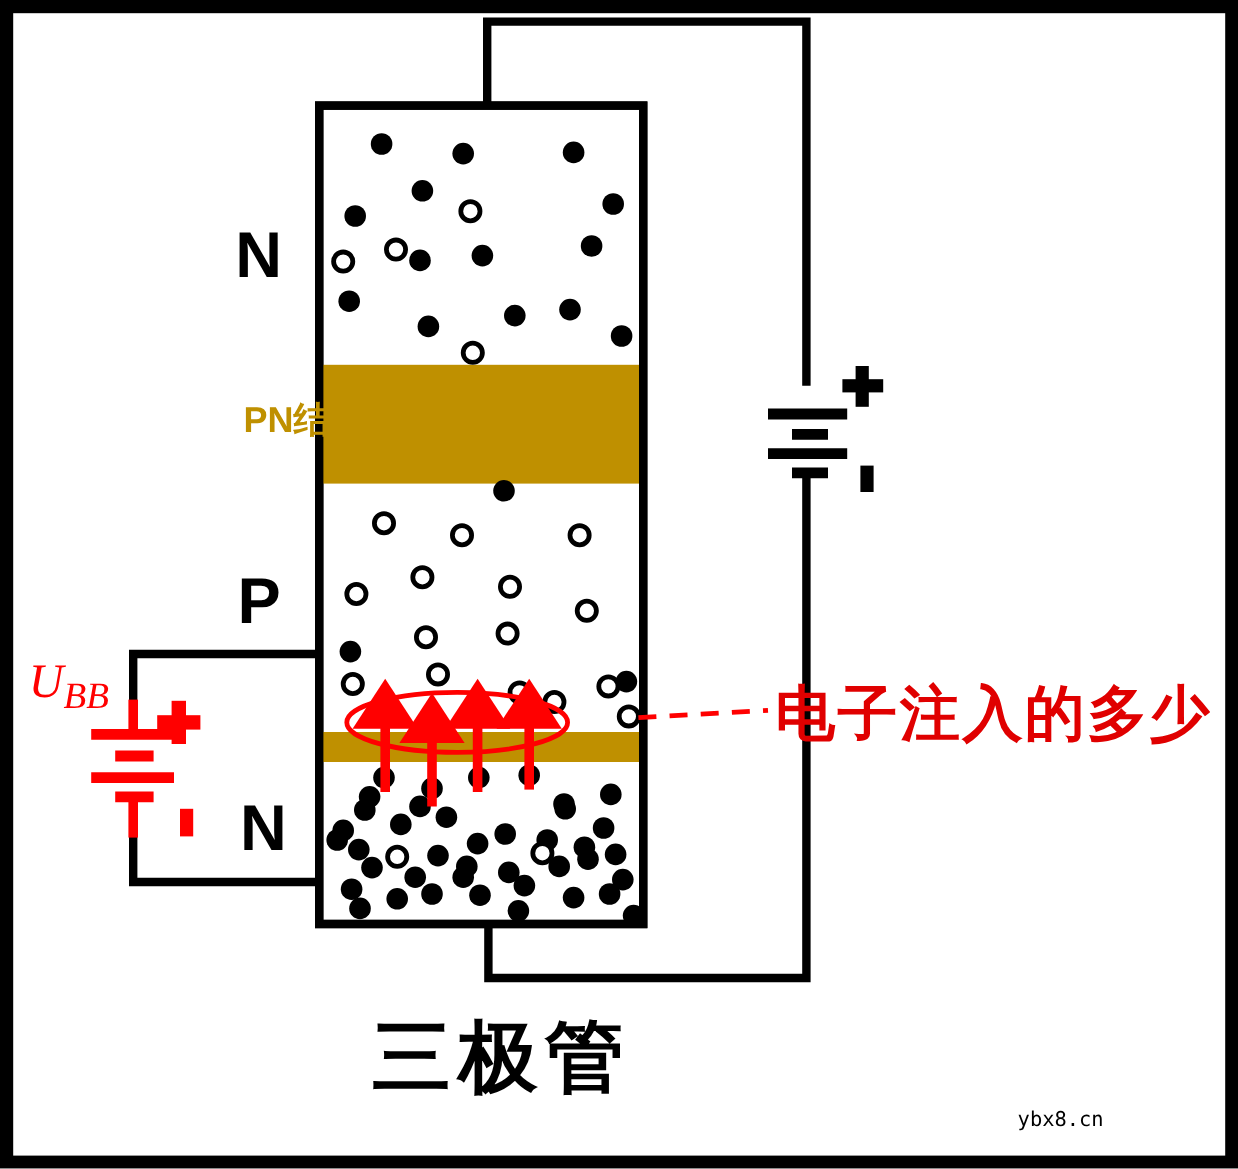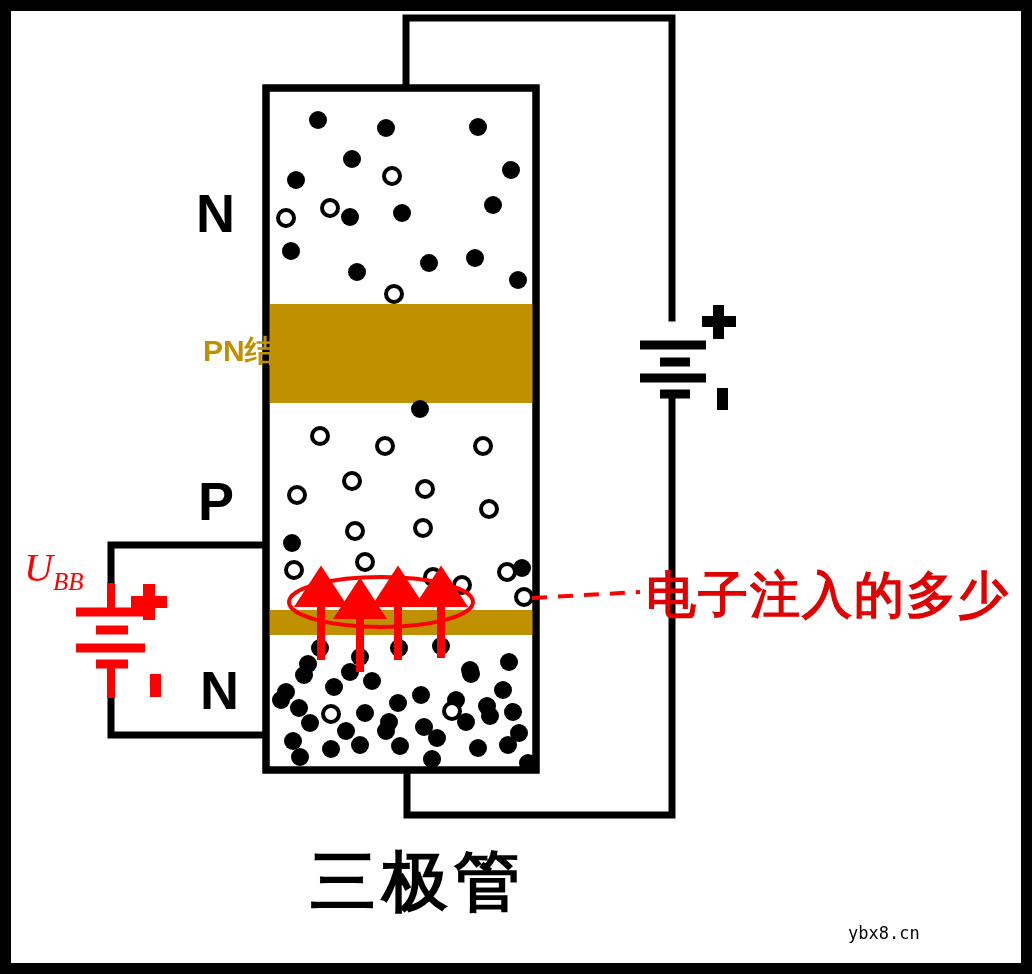--- a/index.html
+++ b/index.html
@@ -57,21 +57,21 @@
     margin-left: 31px;
   }
   #label-ubb {
     left: 24px; top: 548px;
     font-family: "Liberation Serif", serif;
     font-style: italic;
     font-size: 40px;
     color: #ff0000;
   }
   #label-ubb sub {
-    font-size: 25px;
+    font-size: 31px;
     font-style: italic;
   }
   #label-annotation {
     left: 646px; top: 570px;
     font-family: "Liberation Serif", serif;
     font-weight: bold;
     font-size: 50px;
     color: #e00000;
     letter-spacing: 2px;
   }

